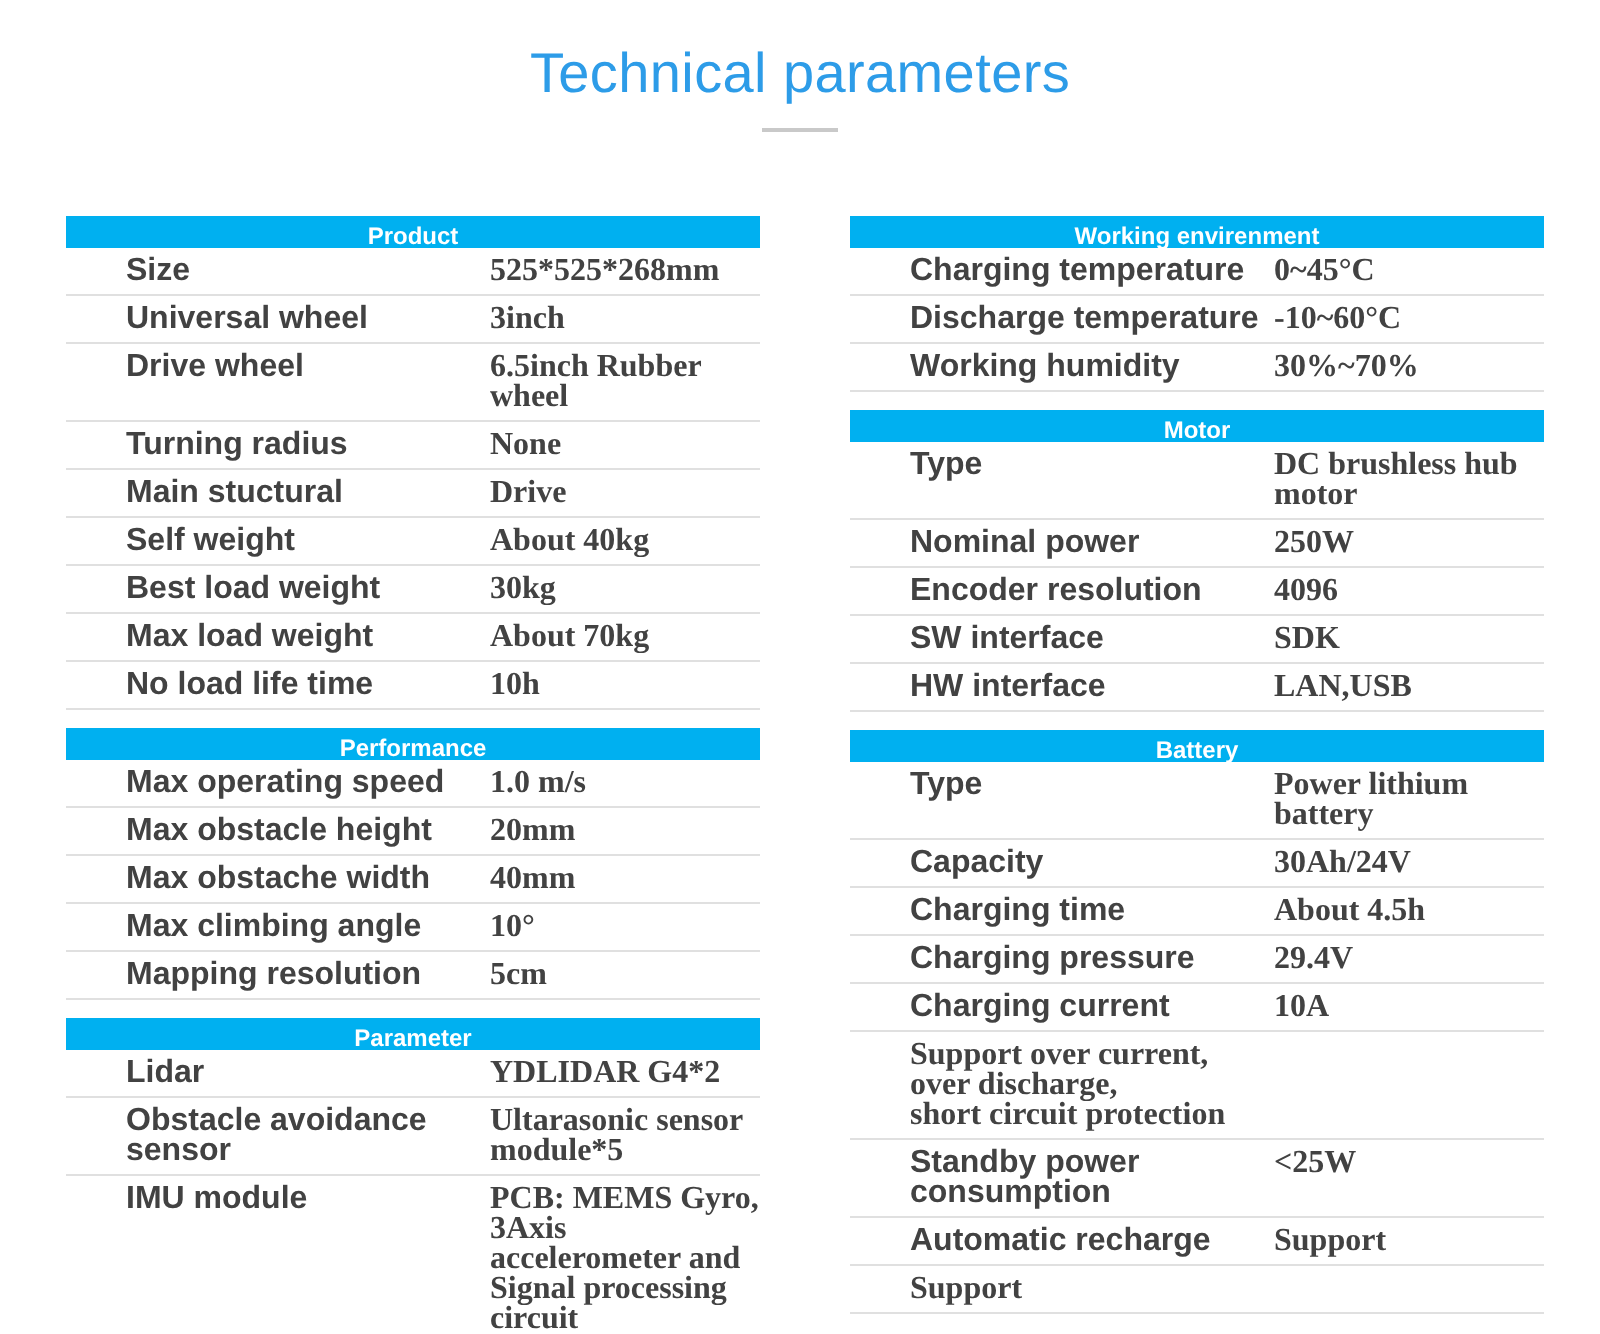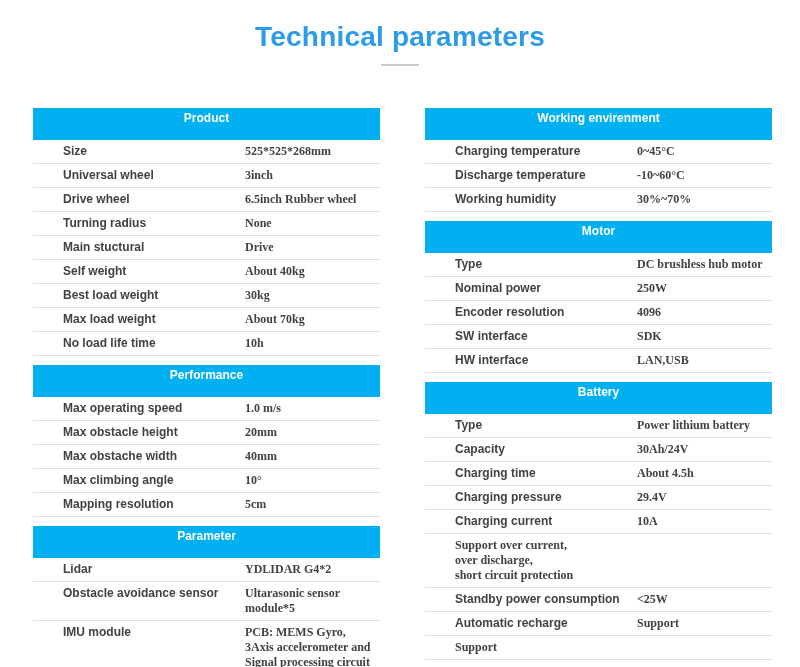--- a/index.html
+++ b/index.html
@@ -11,21 +11,21 @@
     overflow: hidden;
   }
   .page {
     width: 800px;
     height: 667px;
     position: relative;
   }
   .title {
     text-align: center;
     font-size: 28px;
-    font-weight: 700;
+    font-weight: 400;
     color: var(--title-color, #2d9ce8);
     padding-top: 21px;
     letter-spacing: 0.2px;
   }
   .title-divider {
     width: 38px;
     height: 2px;
     background: var(--divider-color, #cccccc);
     margin: 11px auto 0 auto;
   }
@@ -35,35 +35,35 @@
     gap: 45px;
   }
   .col {
     width: 347px;
     flex: 0 0 347px;
   }
   .spec-section {
     margin-bottom: 9px;
   }
   .section-header {
-    height: 32px;
+    height: 16px;
     line-height: 20px;
     background: var(--header-bg, #00b0f0);
     color: var(--header-text, #ffffff);
     font-size: 12px;
     font-weight: 700;
     text-align: center;
   }
   .spec-row {
     display: flex;
     align-items: flex-start;
     min-height: 24px;
     border-bottom: 1px solid var(--row-border, #e0e0e0);
     padding: 4px 0 4px 30px;
-    font-size: 12px;
+    font-size: 16px;
     font-weight: 600;
     color: var(--row-text, #424242);
     line-height: 15px;
   }
   .row-label {
     flex: 0 0 182px;
     width: 182px;
     padding-right: 6px;
   }
   .row-value {

